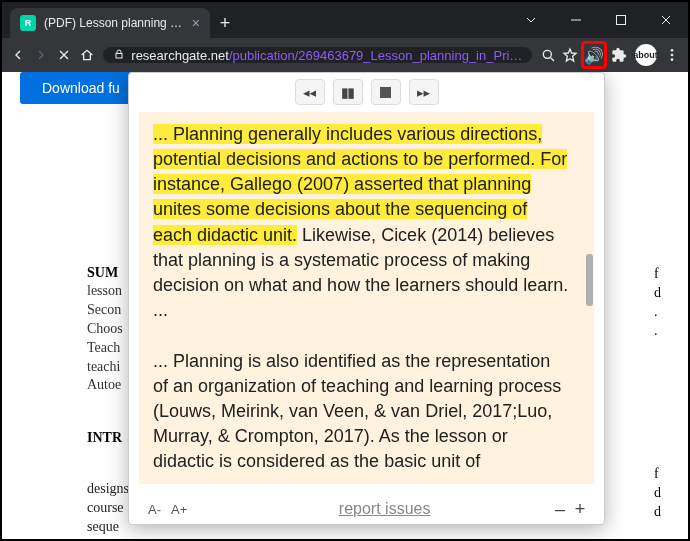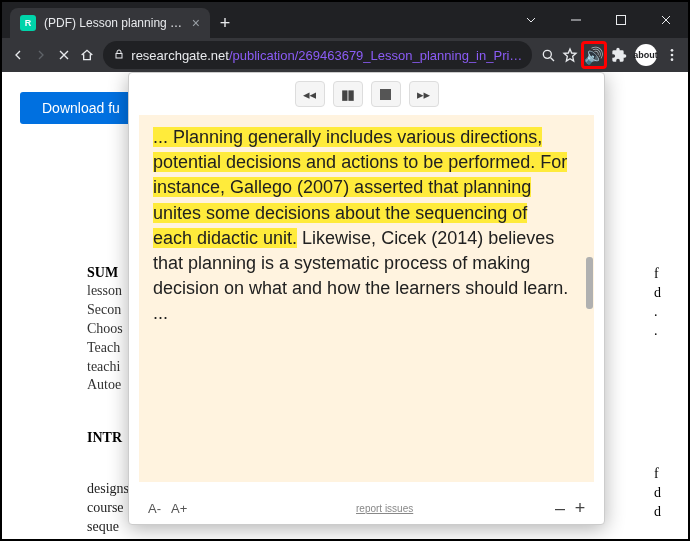--- a/index.html
+++ b/index.html
@@ -14,32 +14,32 @@
   .newtab { width: 30px; display: flex; align-items: center; justify-content: center; color: #e8eaed; font-size: 18px; margin-top: 6px; }
   .win-controls { margin-left: auto; display: flex; }
   .win-btn { width: 45px; display: flex; align-items: center; justify-content: center; color: #e8eaed; }
   .win-btn svg { width: 12px; height: 12px; stroke: #e8eaed; fill: none; stroke-width: 1; }
 
   
   .toolbar { height: 34px; background: #35363a; display: flex; align-items: center; padding: 0 6px; gap: 2px; }
   .nav-btn { width: 30px; height: 30px; display: flex; align-items: center; justify-content: center; color: #9aa0a6; border-radius: 50%; }
   .nav-btn svg { width: 16px; height: 16px; stroke: #e8eaed; fill: none; stroke-width: 2; }
   .nav-btn.disabled svg { stroke: #5f6368; }
-  .omnibox { flex: 1; height: 28px; background: #202124; border-radius: 14px; display: flex; align-items: center; padding: 0 10px; color: #e8eaed; font-size: 13px; margin: 0 4px; }
+  .omnibox { flex: 1; height: 16px; background: #202124; border-radius: 14px; display: flex; align-items: center; padding: 0 10px; color: #e8eaed; font-size: 13px; margin: 0 4px; }
   .omnibox .lock { margin-right: 6px; }
   .omnibox .domain { color: #e8eaed; }
   .omnibox .path { color: #8b5cf6; white-space: nowrap; overflow: hidden; }
   .ext-btn { width: 28px; height: 28px; display: flex; align-items: center; justify-content: center; color: #e8eaed; border-radius: 4px; }
   .ext-btn.highlighted { border: 3px solid #ff0000; }
   .speaker-icon { color: #ff7b00; font-size: 16px; }
   .avatar { width: 22px; height: 22px; background: #fff; border-radius: 50%; color: #202124; font-size: 9px; font-weight: bold; display: flex; align-items: center; justify-content: center; margin: 0 4px; }
 
   
   .page { position: absolute; top: 70px; left: 0; right: 0; bottom: 0; background: #fff; overflow: hidden; }
-  .download-btn { position: absolute; top: 20px; left: 18px; background: #0070e0; color: #fff; padding: 8px 14px; font-size: 14px; border-radius: 3px; display: flex; align-items: center; gap: 8px; width: 112px; overflow: hidden; white-space: nowrap; }
+  .download-btn { position: absolute; top: 0; left: 18px; background: #0070e0; color: #fff; padding: 8px 14px; font-size: 14px; border-radius: 3px; display: flex; align-items: center; gap: 8px; width: 112px; overflow: hidden; white-space: nowrap; }
   .download-btn svg { width: 16px; height: 16px; stroke: #fff; fill: none; stroke-width: 2; }
 
   .bg-text { position: absolute; left: 85px; right: 20px; font-family: "Times New Roman", serif; }
   .bg-sum { top: 193px; }
   .bg-sum-lines { top: 210px; font-size: 14px; color: #333; line-height: 1.35; }
   .bg-intro { top: 358px; }
   .bg-heading { font-weight: bold; font-size: 14px; }
   .bg-designs { top: 408px; font-size: 14px; line-height: 1.35; color: #222; }
 
   
@@ -50,21 +50,21 @@
   .ctrl-stop-inner { width: 11px; height: 11px; background: #555; }
 
   .content-wrap { flex: 1; margin: 0 10px 10px 10px; position: relative; display: flex; }
   .content { flex: 1; background: #fff3df; padding: 10px 14px; font-size: 18px; line-height: 1.4; color: #212121; overflow: hidden; font-family: "Segoe UI", Arial, sans-serif; }
   .highlight { background: #ffeb3b; }
   .scrollbar { width: 11px; background: #fff3df; position: relative; }
   .thumb { position: absolute; right: 1px; width: 7px; background: #b0b0b0; border-radius: 3px; top: 142px; height: 52px; }
 
   .footer { height: 32px; display: flex; align-items: center; padding: 0 14px; }
   .zoom-btn { font-size: 13px; color: #555; padding: 2px 5px; cursor: pointer; }
-  .reportlink { margin: 0 auto; font-size: 10px; color: #888; text-decoration: underline; padding-left: 27px; }
+  .reportlink { margin: 0 auto; font-size: 16px; color: #888; text-decoration: underline; padding-left: 27px; }
   .zoom-out, .zoom-in { font-size: 18px; color: #444; width: 20px; text-align: center; cursor: pointer; }
 </style>
 </head>
 <body>
 
 <div class="titlebar">
   <div class="tab">
     <span class="favicon">R</span>
     <span class="tab-title">(PDF) Lesson planning in Primary</span>
     <span class="tab-close">×</span>
@@ -190,20 +190,21 @@
         </div>
       <div class="ctrl-btn">
           <span class="ctrl-stop-inner"></span>
         </div>
       <div class="ctrl-btn">▸▸</div>
     </div>
     <div class="content-wrap">
       <div class="content">
         <p><span class="highlight">... Planning generally includes various directions, potential decisions and actions to be performed. For instance, Gallego (2007) asserted that planning unites some decisions about the sequencing of each didactic unit.</span><span> Likewise, Cicek (2014) believes that planning is a systematic process of making decision on what and how the learners should learn. ...</span></p>
         <br>
+        <p>... Planning is also identified as the representation of an organization of teaching and learning process (Louws, Meirink, van Veen, &amp; van Driel, 2017;Luo, Murray, &amp; Crompton, 2017). As the lesson or didactic is considered as the basic unit of</p>
       </div>
       <div class="scrollbar">
         <div class="thumb"></div>
       </div>
     </div>
     <div class="footer">
       <span class="zoom-btn">A-</span>
       <span class="zoom-btn">A+</span>
       <a class="reportlink">report issues</a>
       <span class="zoom-out">–</span>

